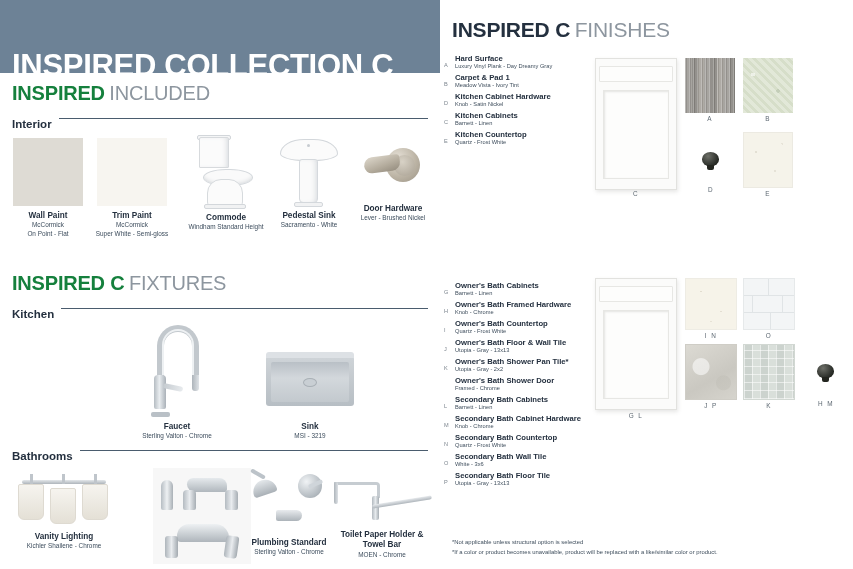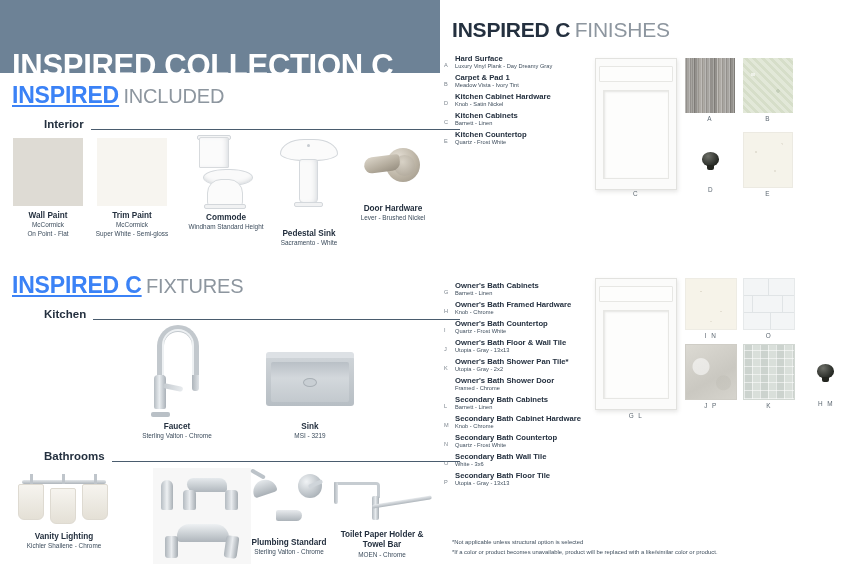--- a/index.html
+++ b/index.html
@@ -19,25 +19,25 @@
     position: absolute; left: 0; top: 0; width: 440px; height: 73px;
     background: #6d8296;
   }
   .hero-title {
     position: absolute; left: 12px; top: 17px;
     font-size: 31px; font-weight: bold; color: #ffffff;
     letter-spacing: -0.3px; white-space: nowrap; margin-top: 31px;
   }
 
   .sec-head { position: absolute; white-space: nowrap; }
-  .sec-head .strong { font-size: 23px; font-weight: bold; color: #3b82f6; letter-spacing: -0.2px; text-decoration: underline; }
+  .sec-head .strong { font-size: 20px; font-weight: bold; color: #15803d; letter-spacing: -0.2px; }
   .sec-head .light  { font-size: 20px; font-weight: normal; color: #8d969f; letter-spacing: -0.2px; }
 
   .sub-head {
-    position: absolute; display: flex; align-items: flex-end; width: 416px; margin-left: 32px;
+    position: absolute; display: flex; align-items: flex-start; width: 416px;
   }
   .sub-head .sh-text {
     font-size: 11.5px; font-weight: bold; color: #24303f; white-space: nowrap;
     padding-right: 7px;
   }
   .sub-head .sh-rule { flex: 1; height: 1px; background: #4a5c6e; }
 
   .item { position: absolute; text-align: center; }
   .item .cap-main {
     font-size: 8.2px; font-weight: bold; color: #24303f; line-height: 1.25;
@@ -366,21 +366,21 @@
       <div class="cap-sub">Windham Standard Height</div>
     </div>
 
     <div class="item" style="left:266px; top:137px; width:86px;">
       <div class="ill psink">
         <div class="basin"></div>
           <div class="hole"></div>
         <div class="col"></div>
           <div class="foot"></div>
       </div>
-      <div class="cap-main" style="margin-top:22px;">Pedestal Sink</div>
+      <div class="cap-main" style="margin-top:4px;">Pedestal Sink</div>
       <div class="cap-sub">Sacramento - White</div>
     </div>
 
     <div class="item" style="left:347px; top:142px; width:92px;">
       <div class="ill lever">
         <div class="rose"></div>
           <div class="rose2"></div>
           <div class="handle"></div>
       </div>
       <div class="cap-main" style="margin-top:12px;">Door Hardware</div>

